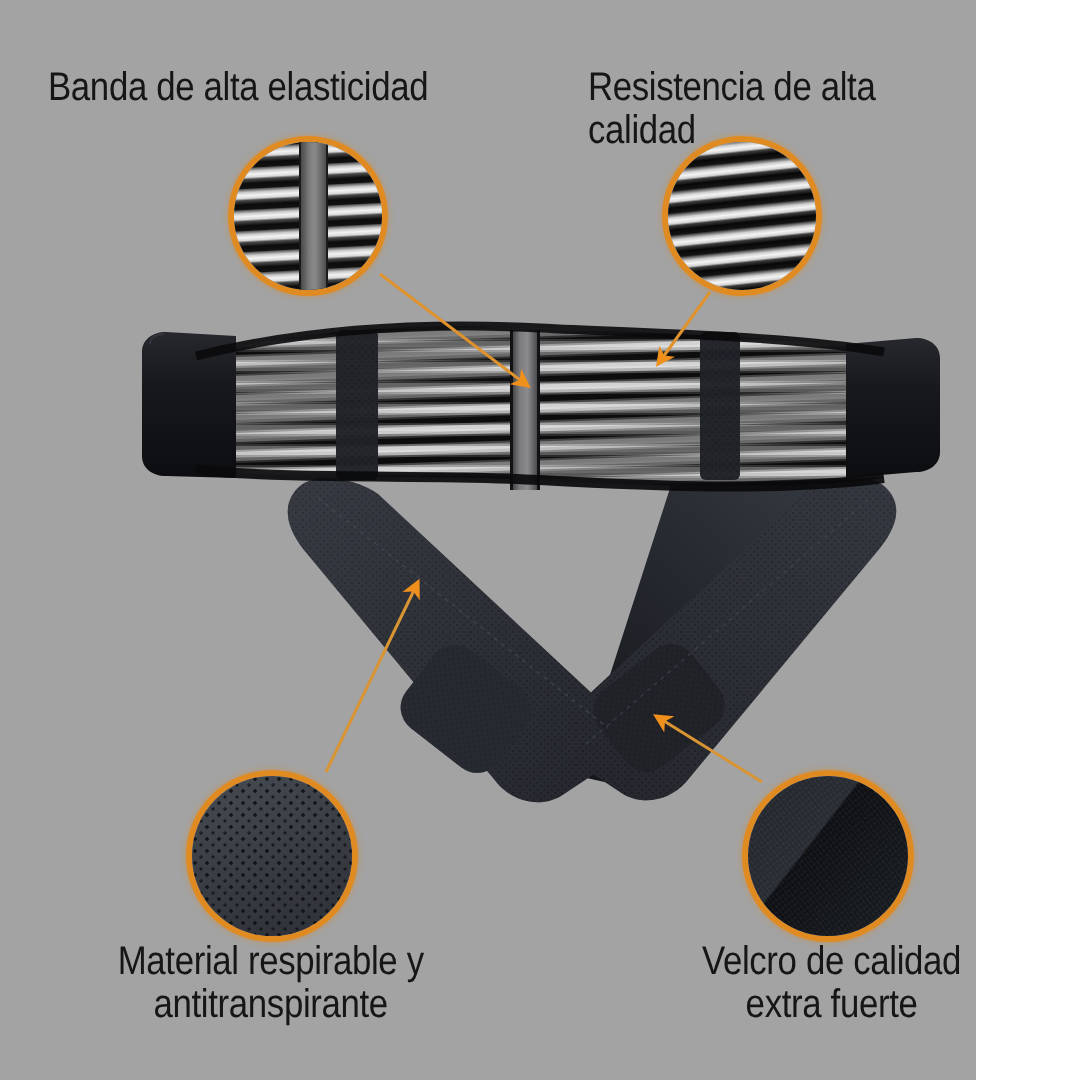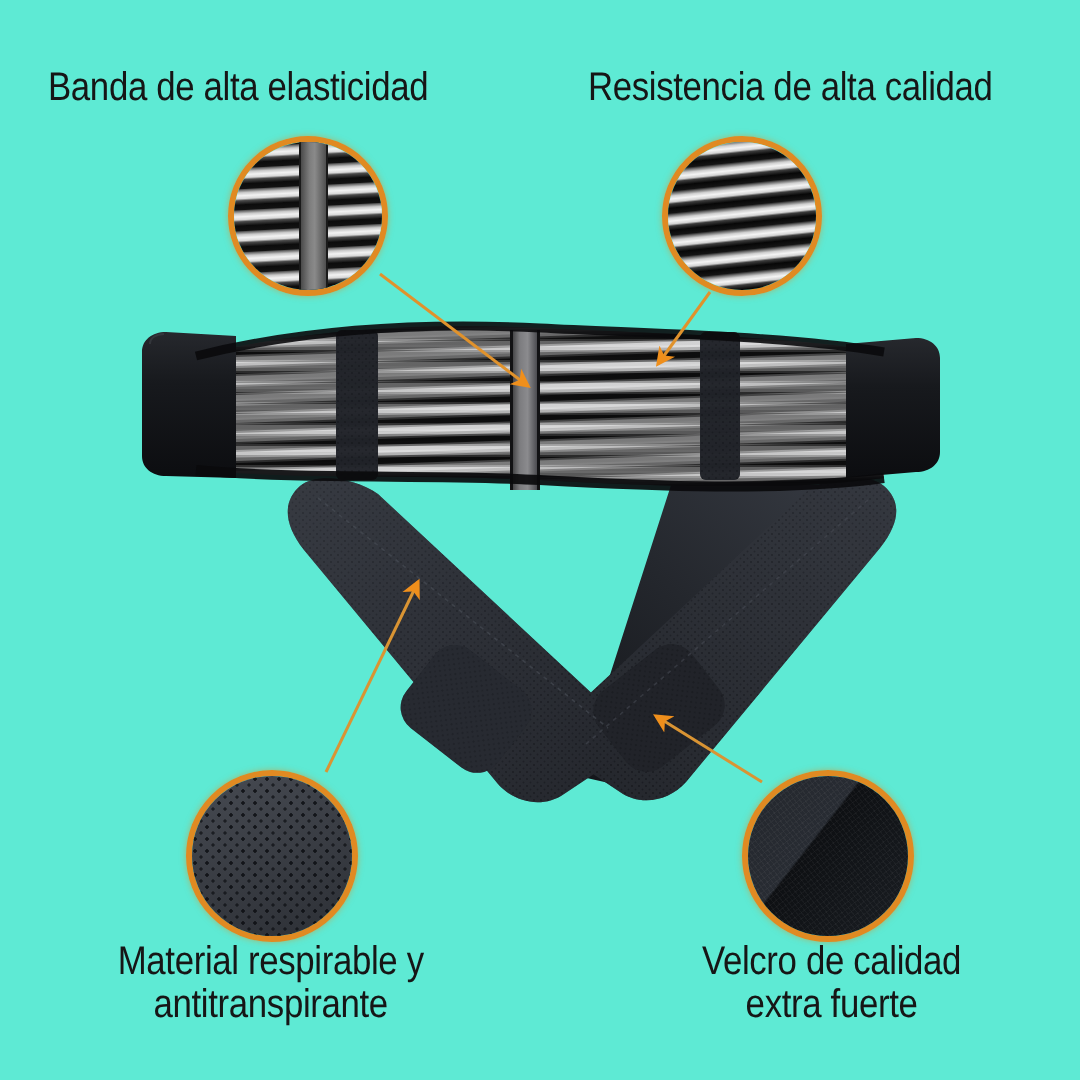--- a/index.html
+++ b/index.html
@@ -6,23 +6,23 @@
   html, body {
     margin: 0;
     padding: 0;
     background: #ffffff;
   }
   body {
     font-family: "Liberation Sans", "DejaVu Sans", sans-serif;
   }
   #stage {
     position: relative;
-    width: 1080px;
+    width: 976px;
     height: 1080px;
-    background: #5eead4;
+    background: #a3a3a3;
     overflow: hidden;
   }
 
   
   .caption {
     position: absolute;
     color: #161616;
     font-family: "Liberation Sans Narrow", "Liberation Sans", sans-serif;
     font-weight: 400;
     font-size: 40px;

